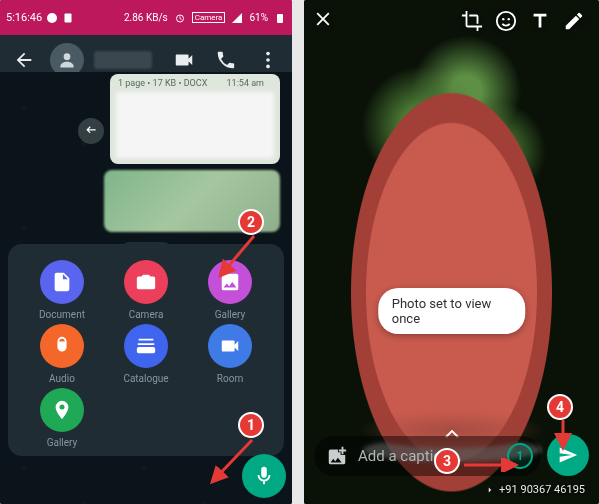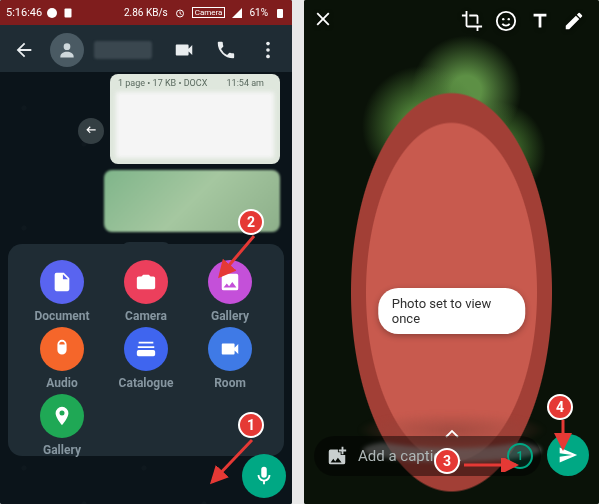--- a/index.html
+++ b/index.html
@@ -17,22 +17,22 @@
     position: relative;
     height: 504px;
     overflow: hidden;
     border-radius: 2px;
   }
   .phone-left { width: 292px; background: #0e1b1e; }
   .phone-right { width: 295px; background: #1a2a1e; margin-left: auto; }
 
   
   .statusbar {
-    height: 25px;
-    background: #7f1d1d;
+    height: 35px;
+    background: #be185d;
     color: #fff;
     display: flex;
     align-items: center;
     font-size: 11px;
     padding: 0 6px;
     gap: 4px;
   }
   .statusbar .right { margin-left: auto; display: flex; align-items: center; gap: 6px; font-size: 10px; }
   .sb-icon { width: 12px; height: 12px; fill: #fff; }
   .sb-text { font-size: 10px; }
@@ -127,22 +127,21 @@
     grid-template-columns: repeat(3, 1fr);
     grid-template-rows: repeat(3, 1fr);
     justify-items: center;
     align-items: start;
     row-gap: 4px;
   }
   .attach-item {
     display: flex; flex-direction: column; align-items: center;
     gap: 5px;
     color: #8696a0;
-    font-size: 12px;
-    font-weight: bold;
+    font-size: 10px;
   }
   .attach-circle {
     width: 44px; height: 44px; border-radius: 50%;
     display:flex; align-items:center; justify-content:center;
   }
   .attach-circle svg { width: 22px; height: 22px; fill: #fff; }
   .c-doc { background: #5964f0; }
   .c-cam { background: #ec3f5c; }
   .c-gal { background: #c450d9; }
   .c-aud { background: #f5662a; }
@@ -492,20 +491,26 @@
     <div class="cap-text">Add a caption...</div>
     <div class="once-badge">1</div>
   </div>
 
   <div class="send-fab">
     <svg viewBox="0 0 24 24">
         <path d="M2 21l21-9L2 3v7l15 2-15 2z"></path>
       </svg>
   </div>
 
+  <div class="recipient">
+    <svg viewBox="0 0 24 24">
+        <path d="M9 6l6 6-6 6z"></path>
+      </svg>
+    <span>+91 90367 46195</span>
+  </div>
 
   <div class="annot" style="top:394px; right:26px;">4</div>
   <svg class="arrow" style="top:418px; right:24px; width:24px; height:36px;" viewBox="0 0 24 36">
     <defs>
         <marker id="ah4" markerWidth="6" markerHeight="6" refX="5" refY="3" orient="auto">
           <path d="M0 0L6 3L0 6z" fill="#e53935"></path>
         </marker>
       </defs>
     <line x1="12" y1="2" x2="12" y2="30" stroke="#e53935" stroke-width="3" marker-end="url(#ah4)"></line>
   </svg>

